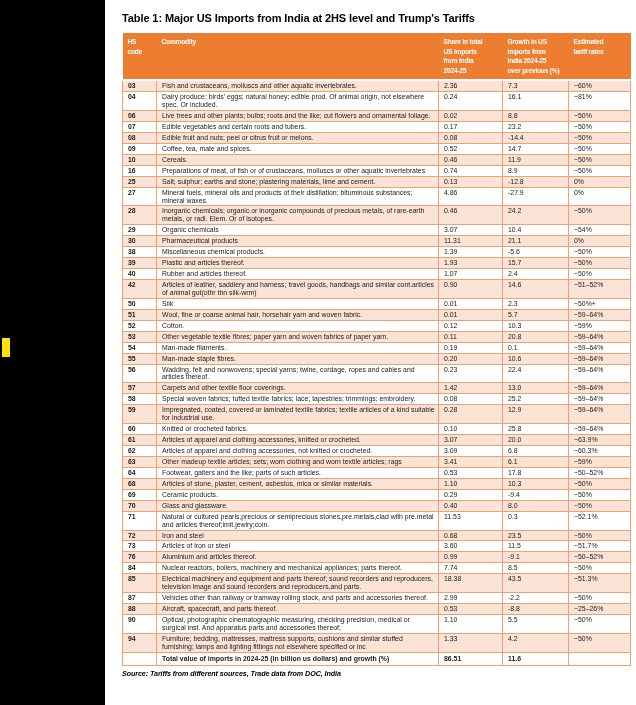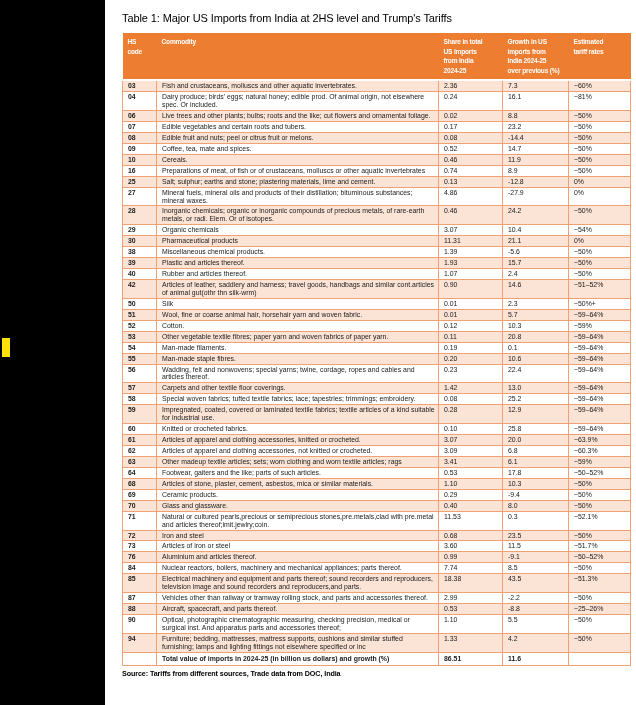--- a/index.html
+++ b/index.html
@@ -5,37 +5,37 @@
   * { margin:0; padding:0; box-sizing:border-box; }
   html,body { width:636px; height:705px; background:#ffffff; overflow:hidden;
               font-family:"Liberation Sans", sans-serif; }
 
   .viewer-bg { position:absolute; left:0; top:0; width:105px; height:705px; background:#000000; }
   .highlight-marker { position:absolute; left:2px; top:338px; width:8px; height:19px; background:#ffe10a; }
 
   .page { position:absolute; left:105px; top:0; width:531px; height:705px; background:#ffffff;
           padding:10px 4px 0 17px; }
 
-  .doc-title { font-size:11px; font-weight:400; color:#000; letter-spacing:-0.1px; margin:2px 0 9px 0; }
+  .doc-title { font-size:11px; font-weight:700; color:#000; letter-spacing:-0.1px; margin:2px 0 9px 0; }
 
   table.imports { width:508px; table-layout:fixed; border-collapse:collapse; }
 
   thead th { background:#ED7D31; color:#ffffff; font-weight:700; font-size:6.6px;
              line-height:1.45; text-align:left; vertical-align:top; padding:4px 3px 4px 5px;
              white-space:pre-line; letter-spacing:-0.2px; border:none;
              border-bottom:2px solid #ffffff; }
 
   tbody td { font-size:6.9px; line-height:1.15; color:#1a1a1a; vertical-align:top;
              padding:1px 3px 1px 5px; border:1px solid #F0A173; word-wrap:break-word; }
   tbody tr:nth-child(odd) { background:#FBE3D5; }
   tbody tr:nth-child(even) { background:#ffffff; }
   tbody td.hs-code { font-weight:700; }
   tbody tr.total-row td { font-weight:700; padding-top:2px; padding-bottom:2px; }
 
-  .source-note { font-size:7.2px; font-weight:700; color:#000; margin-top:3px; letter-spacing:-0.1px; }
+  .source-note { font-size:7.2px; font-weight:700; color:#000; margin-top:3px; letter-spacing:-0.1px;font-style:italic; }
 </style>
 </head>
 <body>
 
 <div class="viewer-bg"></div>
 <div class="highlight-marker"></div>
 
 <div class="page">
   <div class="doc-title">Table 1: Major US Imports from India at 2HS level and Trump's Tariffs</div>
 

